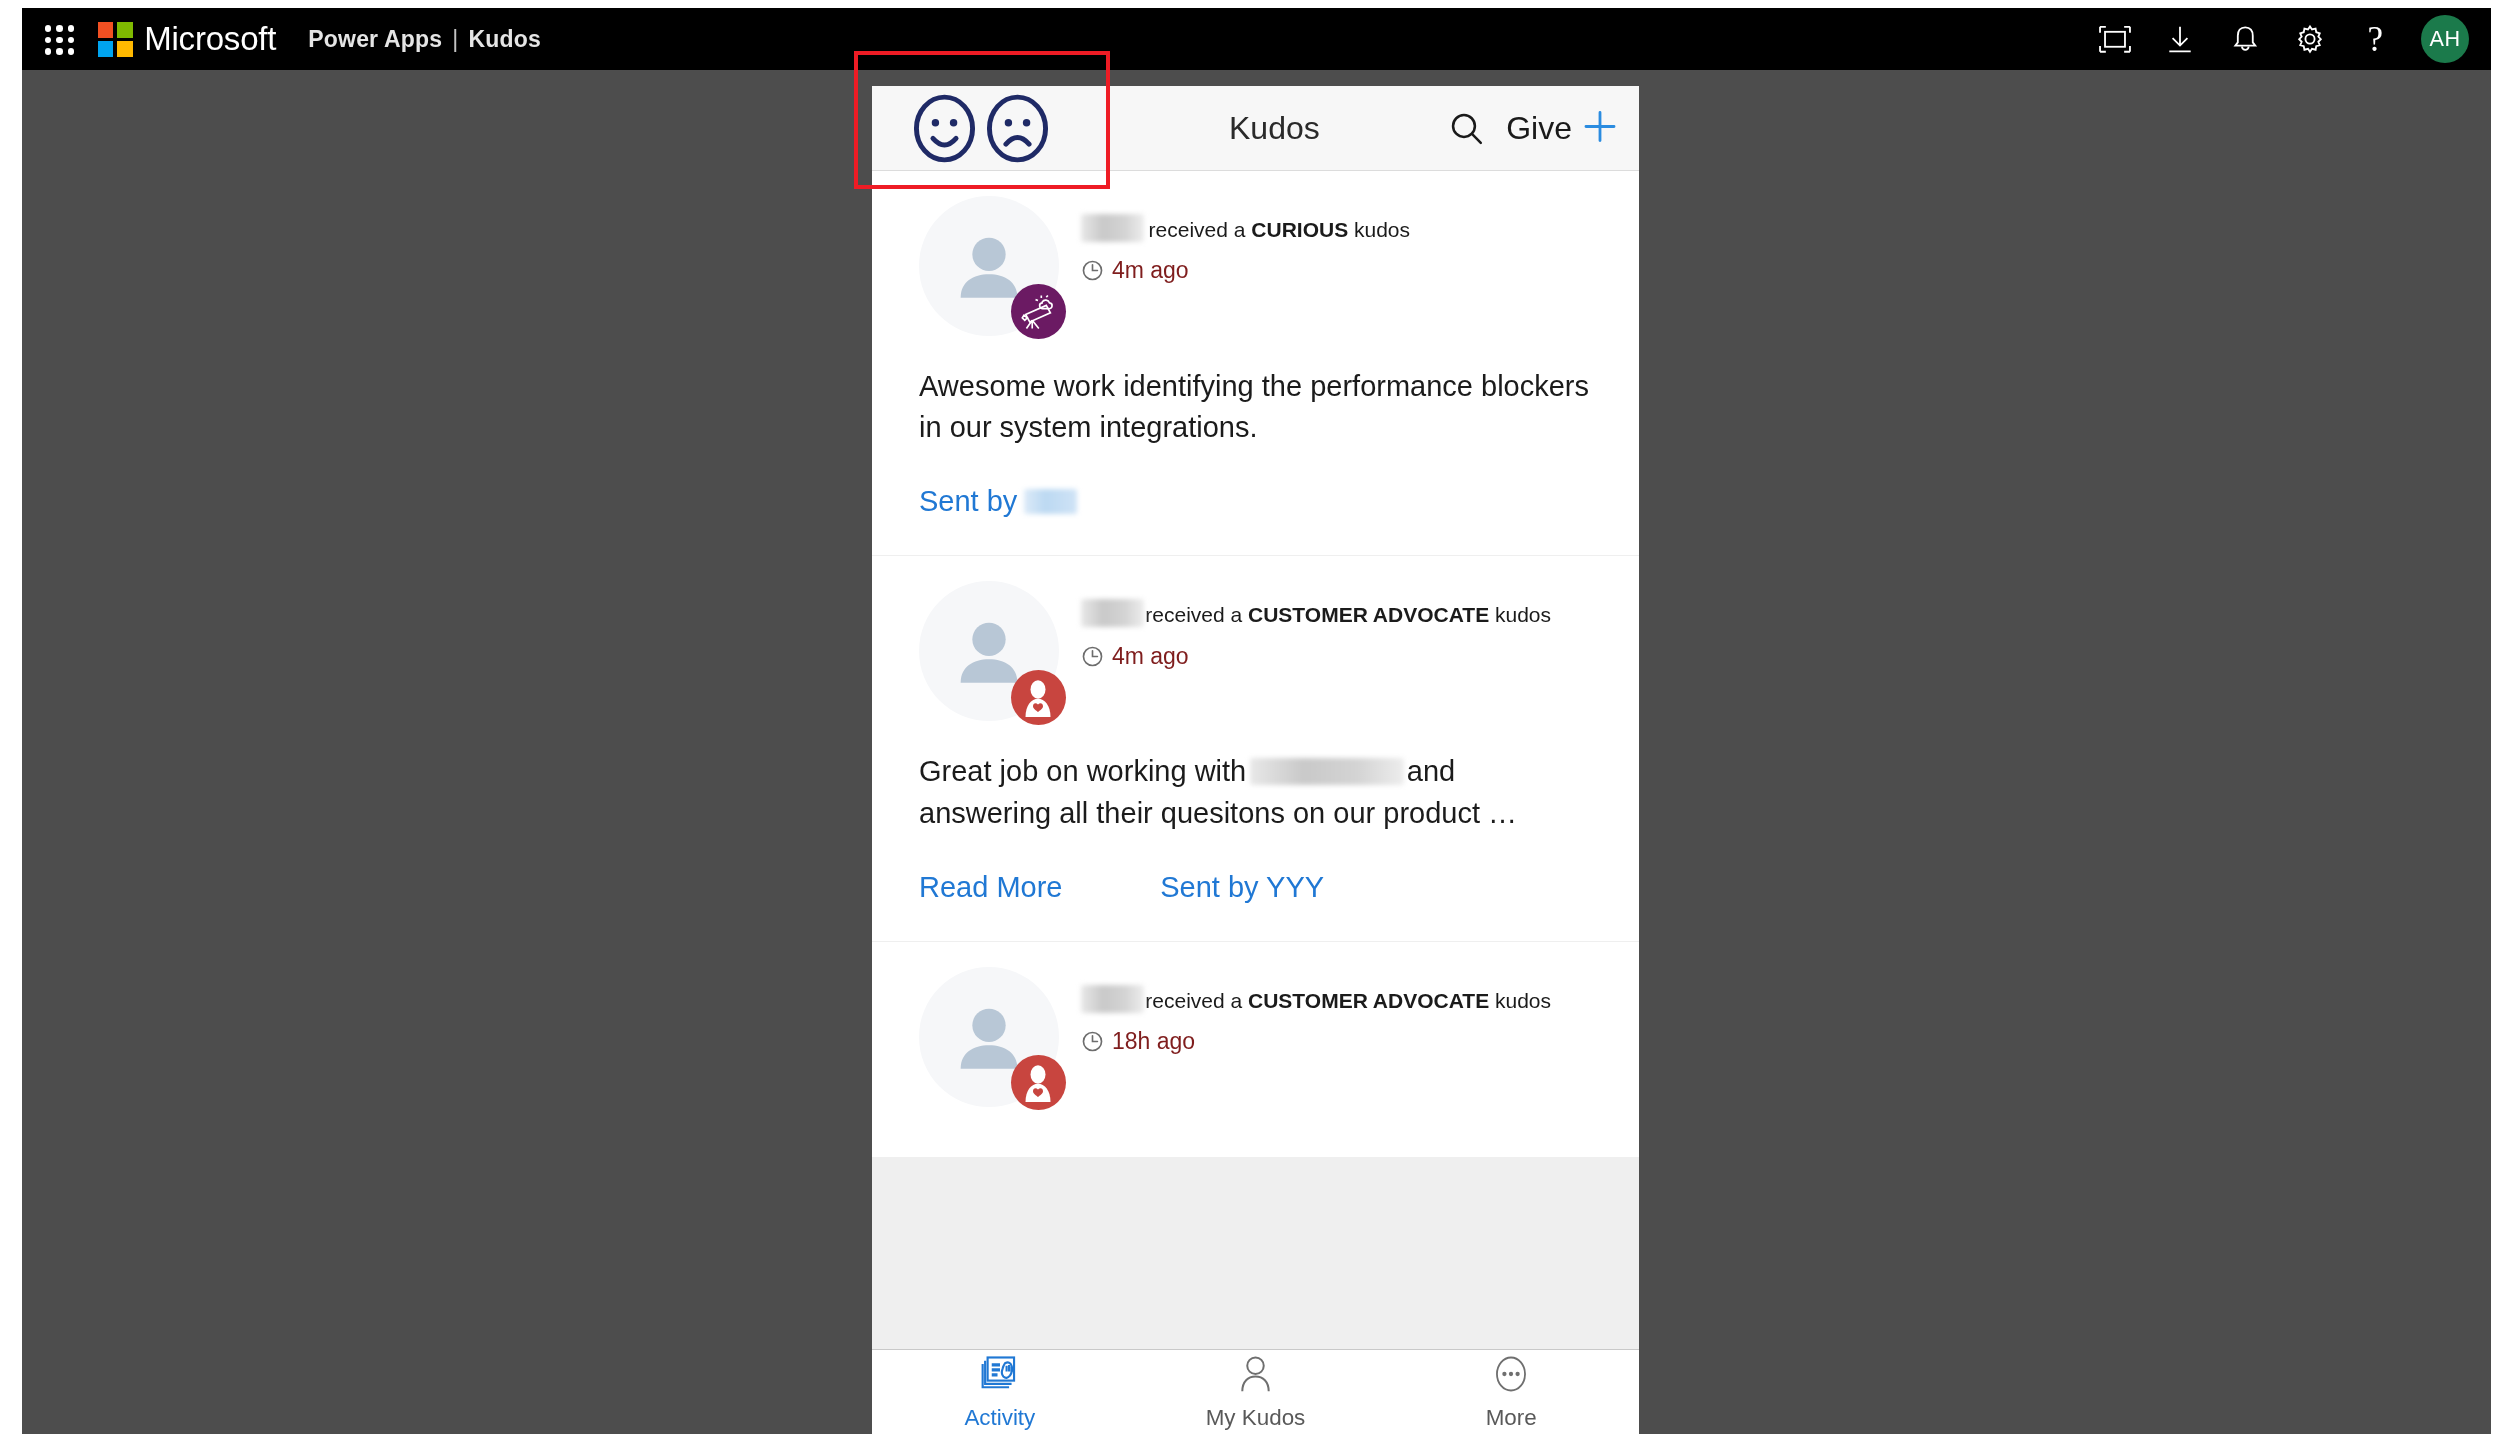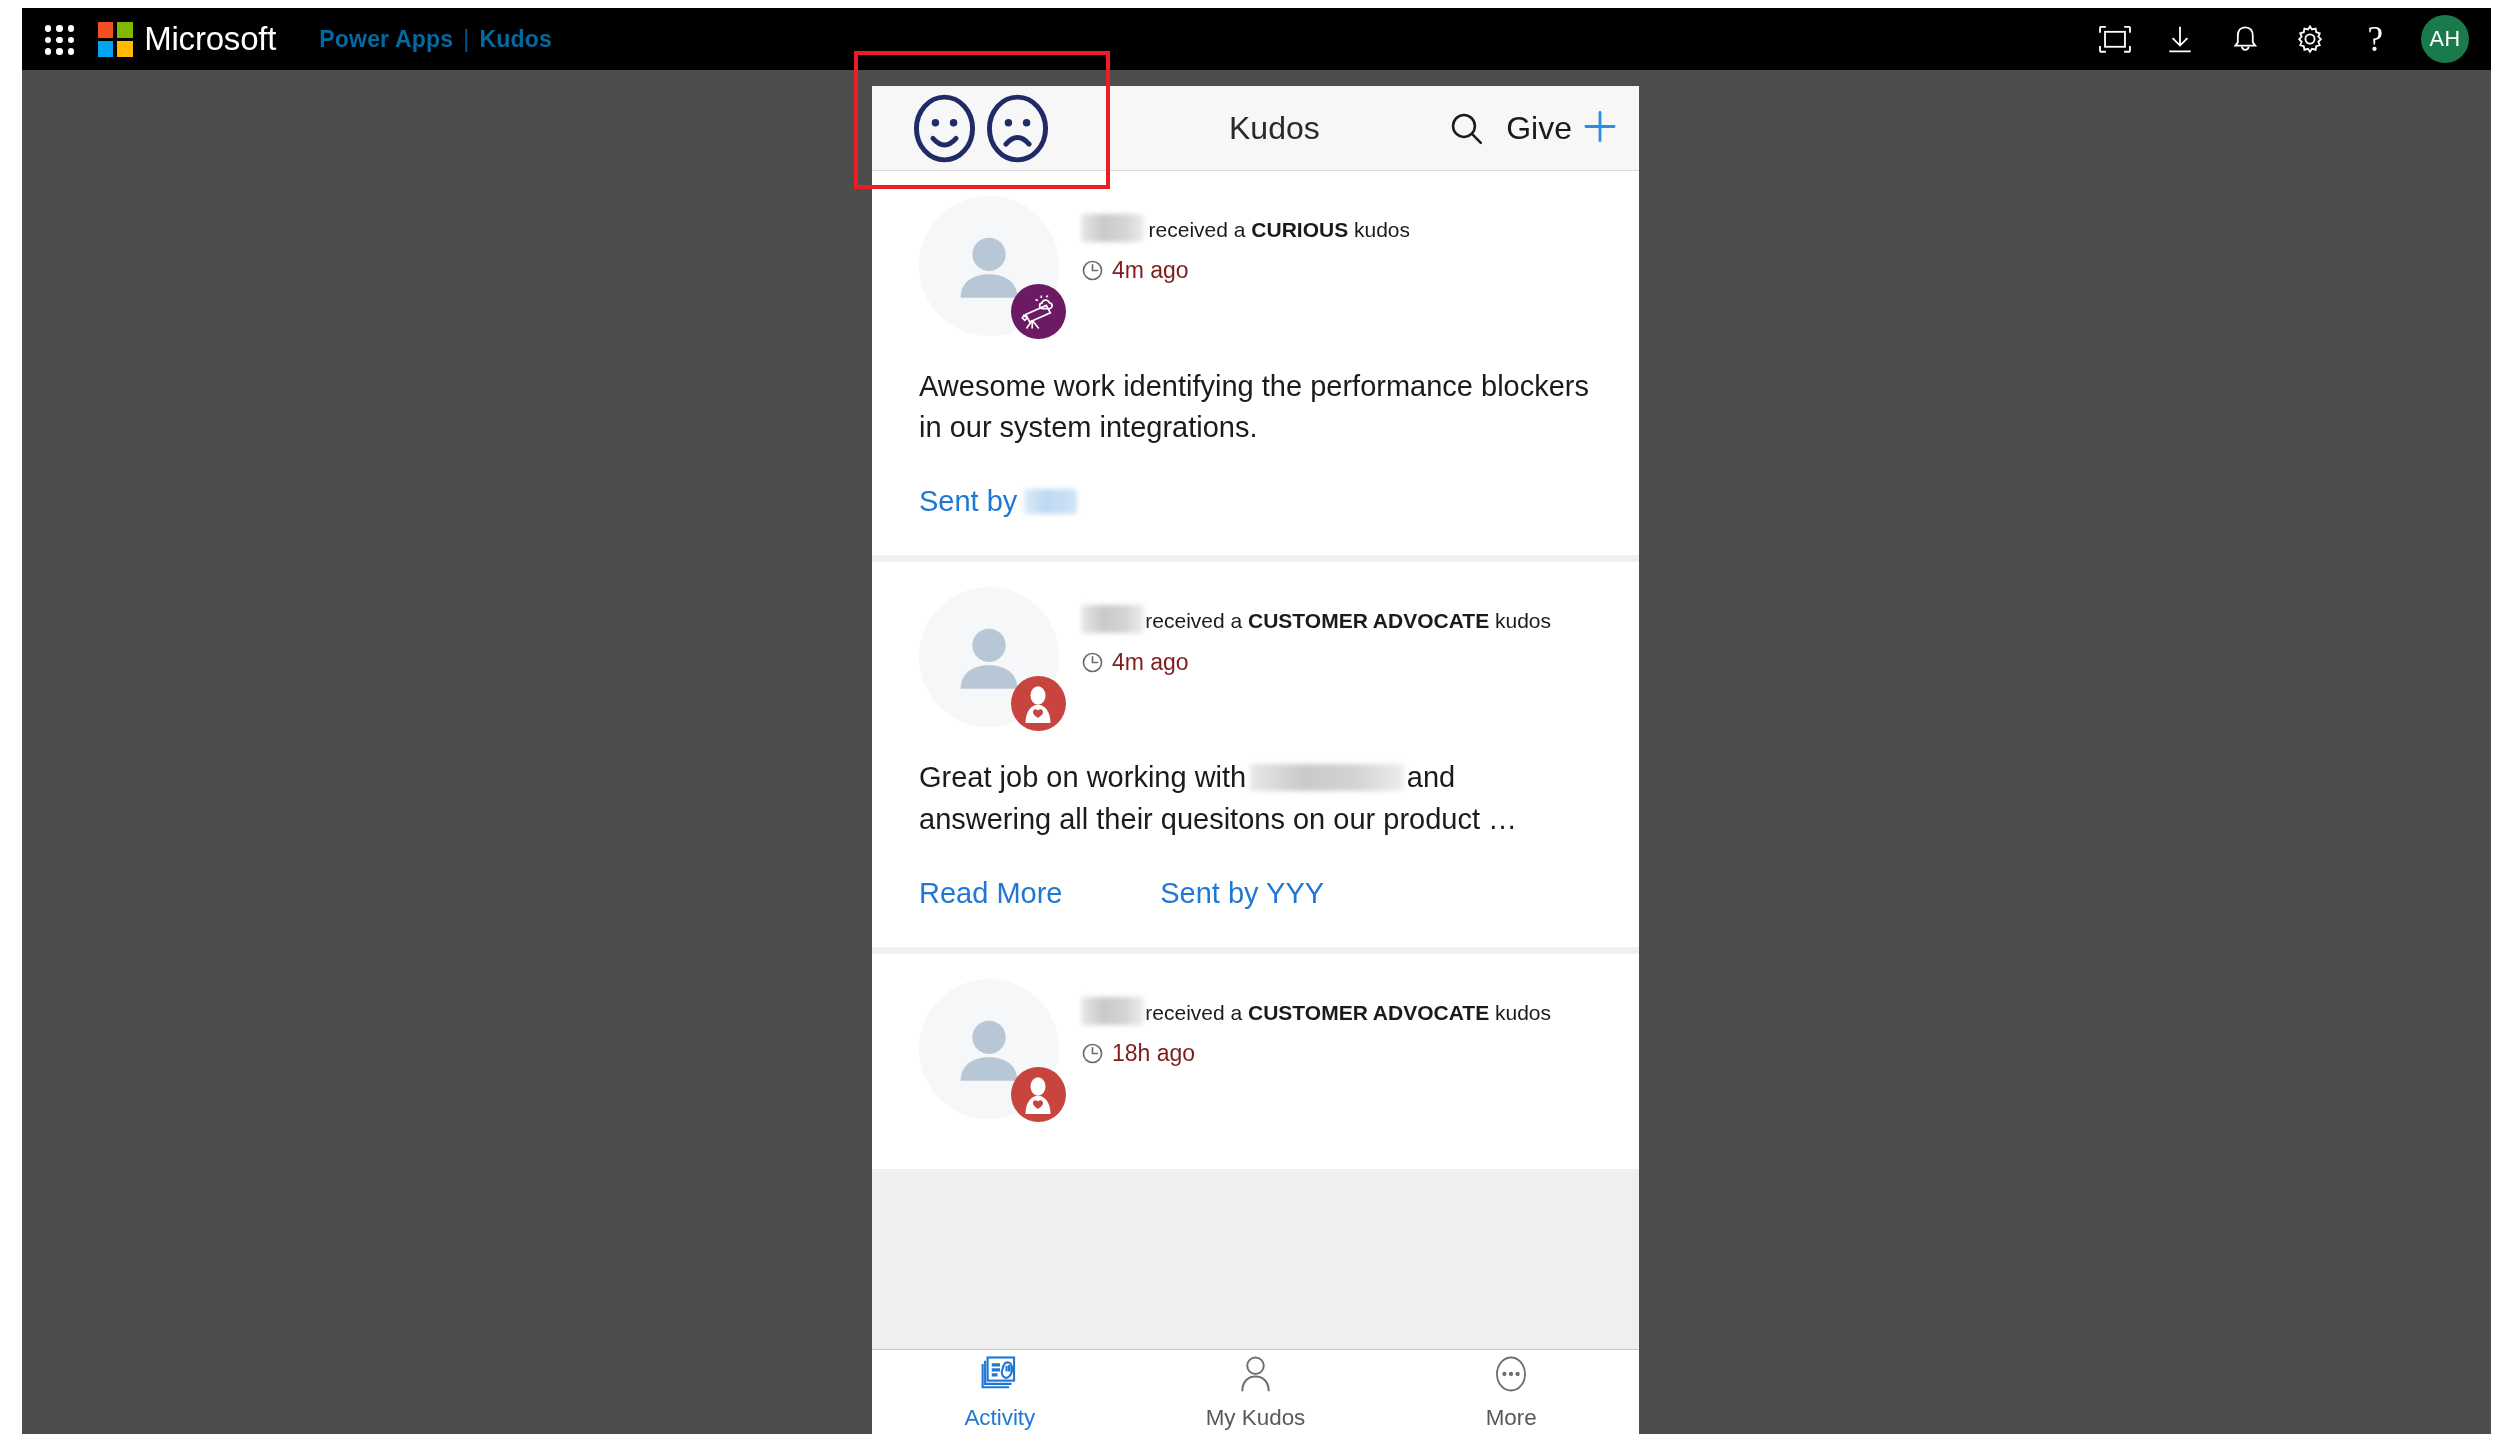--- a/index.html
+++ b/index.html
@@ -74,24 +74,24 @@
   .ms-word {
     color: #ffffff;
     font-size: 33px;
     font-weight: 400;
     margin-left: 11.6px;
     letter-spacing: -0.2px;
     white-space: nowrap;
   }
 
   .app-breadcrumb {
-    color: #0369a1;
+    color: #e5e5e5;
     font-size: 23px;
     font-weight: 600;
-    margin-left: 43px;
+    margin-left: 32px;
     white-space: nowrap;
     letter-spacing: 0.2px;
   }
   .app-breadcrumb .sep {
     font-weight: 400;
     opacity: 0.85;
     margin: 0 10px;
   }
 
   .suite-right {
@@ -197,21 +197,21 @@
     height: 1178px;
     background: #efefef;
     overflow: hidden;
   }
 
   .kcard {
     background: #ffffff;
     padding: 25px 0 0 0;
     position: relative;
   }
-  .kcard + .kcard { margin-top: 7px; }
+  .kcard + .kcard { margin-top: 1px; }
   .kcard.first { margin-top: 0; }
 
   .kcard-top {
     display: flex;
     align-items: flex-start;
     padding: 0 33px 0 47px;
   }
 
   .avatar-wrap {
     position: relative;

